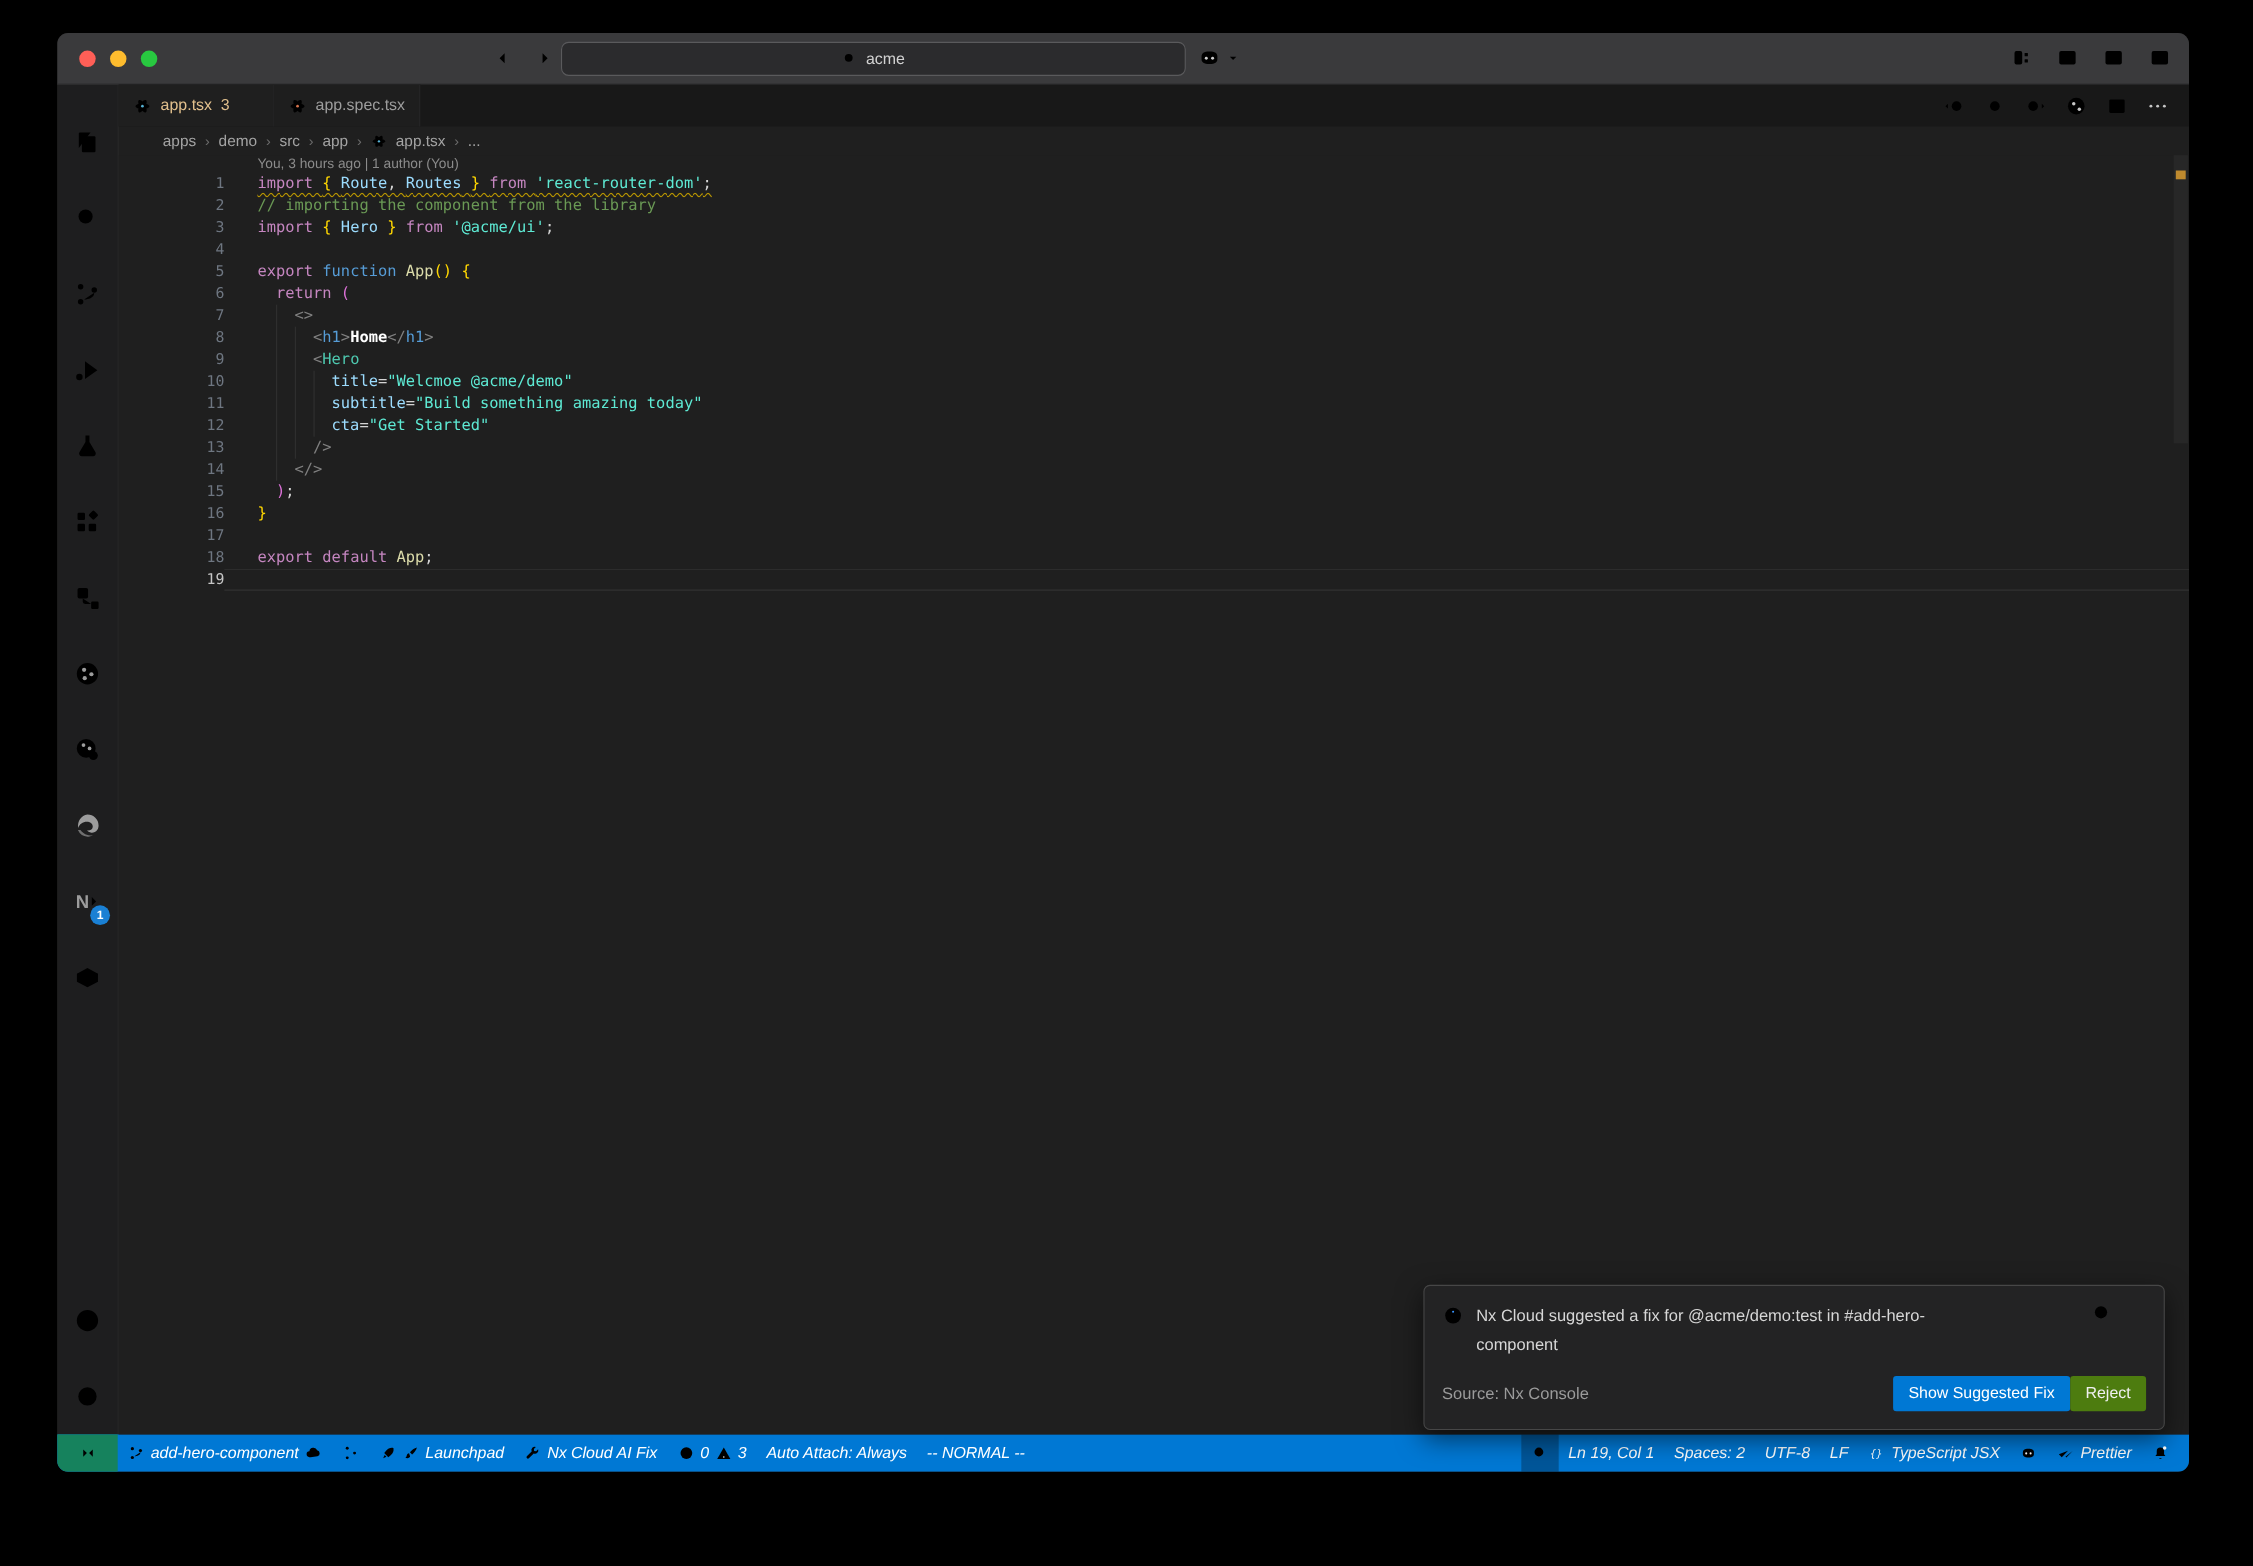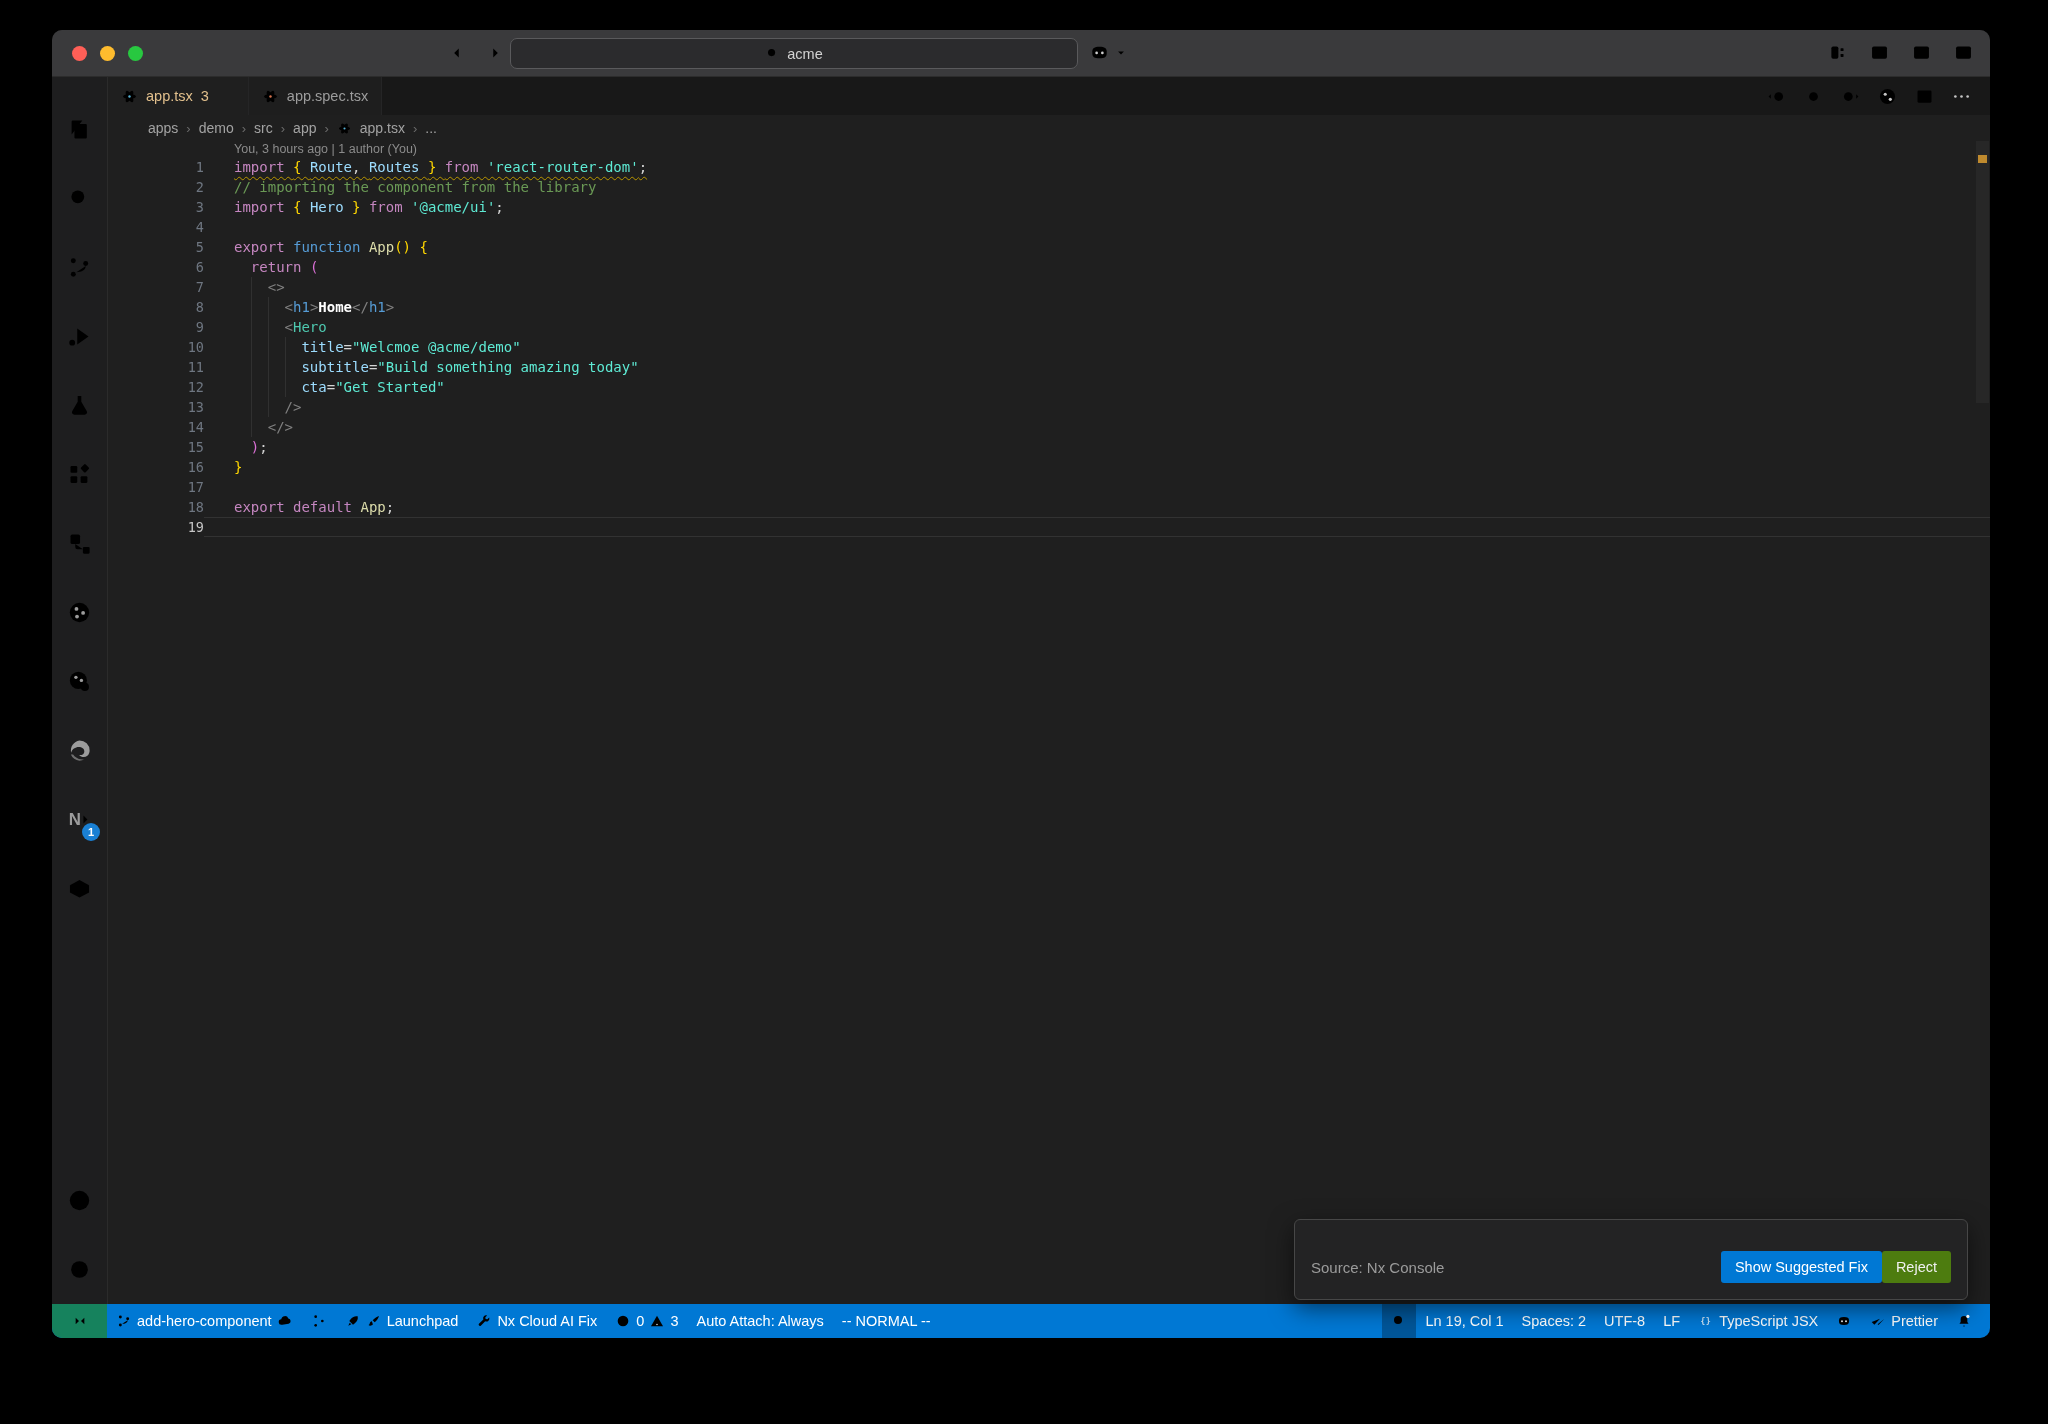--- a/index.html
+++ b/index.html
@@ -77,21 +77,21 @@
   .toast-foot{display:flex;align-items:center;margin-top:16px;}
   .toast-source{color:#9b9b9b;flex:1;}
   .btn{border:none;border-radius:3px;font-size:14.5px;padding:8px 14px;cursor:default;
     font-family:"Liberation Sans",sans-serif;}
   .btn.primary{color:#fff;}
   .btn.secondary{background:#4d7c0f;color:#f0f0f0;text-align:center;}
   
   .statusbar{height:34px;flex:0 0 auto;display:flex;align-items:stretch;color:#fff;font-size:14.5px;}
   .remote{width:55px;display:flex;align-items:center;justify-content:center;}
   .remote .ic{width:16px;height:16px;}
-  .sb-group{display:flex;align-items:stretch;}
+  .sb-group{display:flex;align-items:stretch;font-style:italic;}
   .sb-right{margin-left:auto;padding-right:9px;}
   .sb-item{display:flex;align-items:center;gap:5px;padding:0 9px;white-space:nowrap;}
   .sb-item .ic{width:16px;height:16px;color:#fff;}
   .sb-item.dark{background:rgba(0,0,0,.28);}
 </style>
 </head>
 <body>
 
 <svg width="0" height="0" style="position:absolute" aria-hidden="true">
   <defs>
@@ -582,20 +582,34 @@
           <div class="warn-mark" id="warn-mark" style="background: rgb(191, 138, 46);"></div>
         </div>
       <div class="guide" style="left: 142.86px; top: 136px; height: 160px;"></div>
           <div class="guide" style="left: 159.72px; top: 156px; height: 120px;"></div>
           <div class="guide" style="left: 176.58px; top: 196px; height: 60px;"></div>
         </div>
     </div>
   </div>
 
   <div class="toast">
+    <div class="toast-head">
+      <svg class="ic info" id="info-icon" style="color: rgb(55, 148, 255);">
+          <use href="#i-info"></use>
+        </svg>
+      <div class="toast-msg">Nx Cloud suggested a fix for @acme/demo:test in #add-hero-component</div>
+      <div class="toast-actions">
+        <svg class="ic">
+            <use href="#i-gear"></use>
+          </svg>
+        <svg class="ic">
+            <use href="#i-close"></use>
+          </svg>
+      </div>
+    </div>
     <div class="toast-foot">
       <div class="toast-source">Source: Nx Console</div>
       <button class="btn primary" id="btn-primary" style="background: rgb(0, 120, 212);">Show Suggested Fix</button>
       <button class="btn secondary">Reject</button>
     </div>
   </div>
 
   <div class="statusbar" id="statusbar" style="background: rgb(0, 120, 212);">
     <div class="remote" id="remote" style="background: rgb(22, 130, 93);">
       <svg class="ic">

